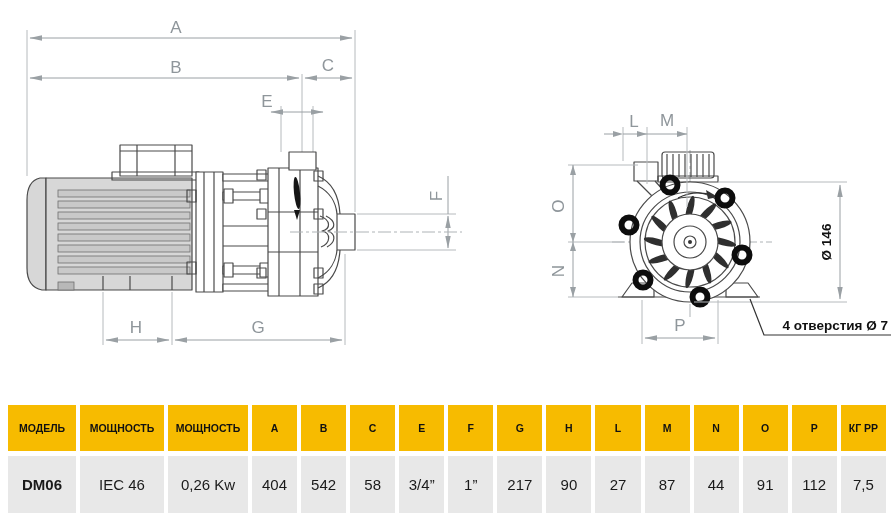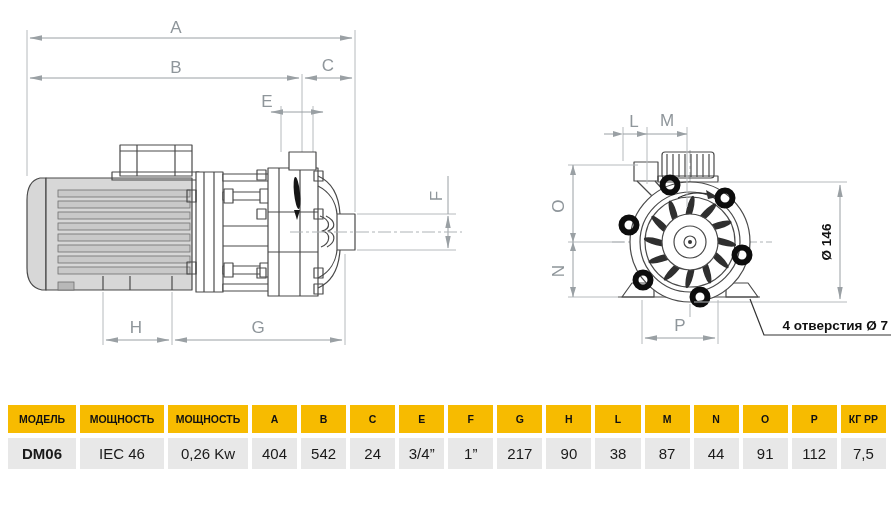--- a/index.html
+++ b/index.html
@@ -15,23 +15,23 @@
   .cl{stroke:#aeb3b6;stroke-width:1;fill:none;stroke-dasharray:13 3 3 3;}
   .mech{stroke:#4a4a4a;stroke-width:1.2;stroke-linejoin:round;fill:none;}
   .mfill{fill:#d7d7d7;}
   .wfill{fill:#ffffff;}
   .arr{fill:#9aa0a4;}
 
   
   #spec-wrap{position:absolute;left:4px;right:4px;top:400px;}
   table{width:100%;border-collapse:separate;border-spacing:4px 5px;table-layout:fixed;}
   th{background:#F7BB00;color:#111;font-weight:bold;font-size:10.5px;height:28px;
-     text-align:center;padding:0 1px;white-space:nowrap;}
+     text-align:center;padding:9px 1px;white-space:nowrap;}
   td{background:#E8E8E8;color:#1a1a1a;font-size:15px;height:31px;text-align:center;
-     padding:0 1px;white-space:nowrap;}
+     padding:13px 1px;white-space:nowrap;}
   td.model{font-weight:bold;}
 </style>
 </head>
 <body>
 
 <div id="page">
 
 <svg width="894" height="400" viewBox="0 0 894 400">
   <defs>
     <marker id="dar" viewBox="0 0 12 6" refX="11.5" refY="3" markerWidth="13" markerHeight="6.5" orient="auto-start-reverse">
@@ -304,26 +304,26 @@
         <th>КГ РР</th>
       </tr>
     </thead>
     <tbody>
       <tr>
         <td class="model">DM06</td>
         <td>IEC 46</td>
         <td>0,26 Kw</td>
         <td>404</td>
         <td>542</td>
-        <td>24</td>
+        <td>58</td>
         <td>3/4”</td>
         <td>1”</td>
         <td>217</td>
         <td>90</td>
-        <td>38</td>
+        <td>27</td>
         <td>87</td>
         <td>44</td>
         <td>91</td>
         <td>112</td>
         <td>7,5</td>
       </tr>
     </tbody>
   </table>
 </div>
 

